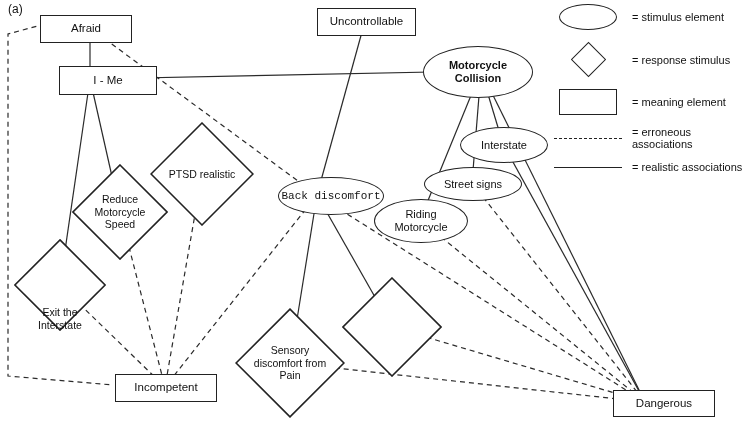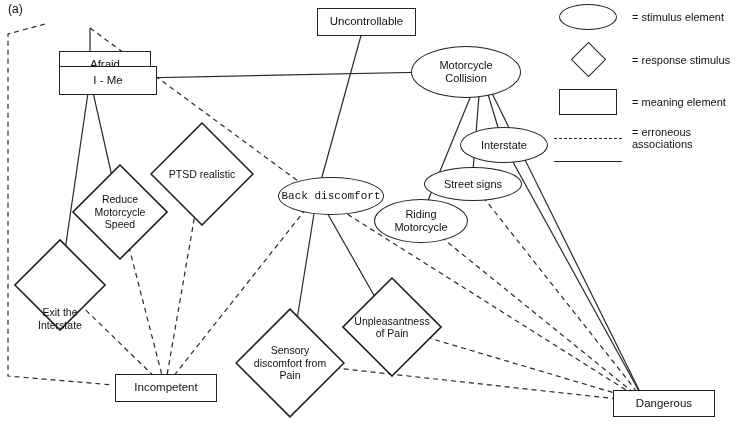--- a/index.html
+++ b/index.html
@@ -11,26 +11,26 @@
   #edges polyline.dashed{stroke-dasharray:5,4;}
   .node{position:absolute;display:flex;align-items:center;justify-content:center;
         text-align:center;font-size:11px;line-height:1.18;z-index:2;}
   .rect{border:1.4px solid #222;background:#fff;font-size:11.5px;}
   .ellipse{border:1.4px solid #222;background:#fff;border-radius:50%;}
   .diamond{background:transparent;}
   .dshape{position:absolute;left:0;top:0;width:100%;height:100%;}
   .dshape polygon{fill:#fff;stroke:#222;stroke-width:1.6;vector-effect:non-scaling-stroke;}
   .diamond .nl{position:relative;width:80%;font-size:10.5px;}
   
-  #n-afraid{left:59px;top:15px;width:90px;height:26px;margin-top:36px;}
+  #n-afraid{left:40px;top:15px;width:90px;height:26px;}
   #n-ime{left:59px;top:66px;width:96px;height:27px;}
   #n-uncontrollable{left:317px;top:8px;width:97px;height:26px;}
   #n-incompetent{left:115px;top:374px;width:100px;height:26px;}
   #n-dangerous{left:613px;top:390px;width:100px;height:25px;}
-  #n-mc{left:411px;top:46px;width:108px;height:50px;}
+  #n-mc{left:423px;top:46px;width:108px;height:50px;font-weight:bold;}
   #n-interstate{left:460px;top:127px;width:86px;height:34px;}
   #n-streetsigns{left:424px;top:167px;width:96px;height:32px;}
   #n-riding{left:374px;top:199px;width:92px;height:42px;}
   #n-back{left:278px;top:177px;width:104px;height:36px;font-family:Liberation Mono, monospace;}
   #n-reduce{left:72px;top:164px;width:96px;height:96px;}
   #n-ptsd{left:150px;top:122px;width:104px;height:104px;}
   #n-exit{left:14px;top:239px;width:92px;height:92px;align-items:flex-end;}
   #n-sensory{left:235px;top:308px;width:110px;height:110px;}
   #n-unpleasant{left:342px;top:277px;width:100px;height:100px;}
   
@@ -129,21 +129,20 @@
   <div class="node diamond" id="n-sensory">
     <svg class="dshape" viewBox="0 0 100 100" preserveAspectRatio="none">
         <polygon points="50,1 99,50 50,99 1,50"></polygon>
       </svg>
     <span class="nl">Sensory discomfort from Pain</span>
   </div>
   <div class="node diamond" id="n-unpleasant">
     <svg class="dshape" viewBox="0 0 100 100" preserveAspectRatio="none">
         <polygon points="50,1 99,50 50,99 1,50"></polygon>
       </svg>
-    <span class="nl">Unpleasantness of Pain</span>
   </div>
 
   <div id="legend">
     <div class="lg-row">
       <span class="lg-shape">
           <span class="lg-ellipse"></span>
         </span>
       <span>= stimulus element</span>
     </div>
     <div class="lg-row">
@@ -161,15 +160,16 @@
     <div class="lg-row">
       <span class="lg-shape">
           <span class="lg-dash"></span>
         </span>
       <span>= erroneous associations</span>
     </div>
     <div class="lg-row">
       <span class="lg-shape">
           <span class="lg-solid"></span>
         </span>
+      <span>= realistic associations</span>
     </div>
   </div>
 </div>
 
 </body></html>

